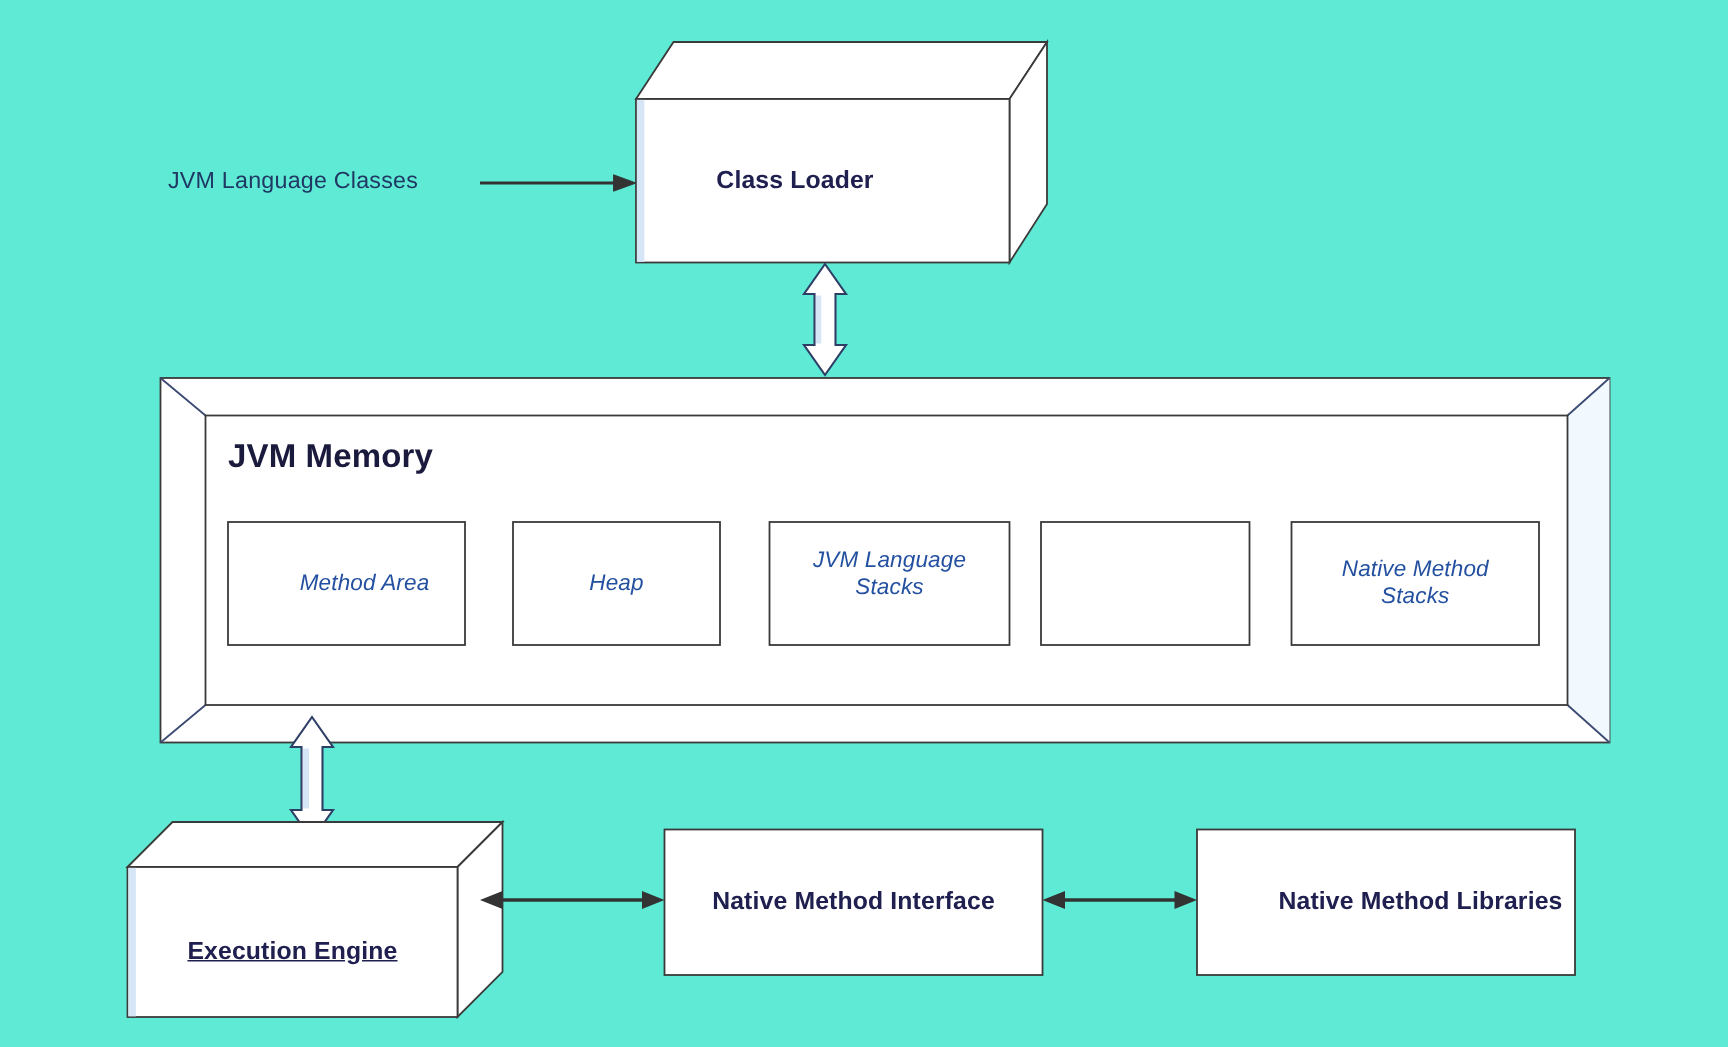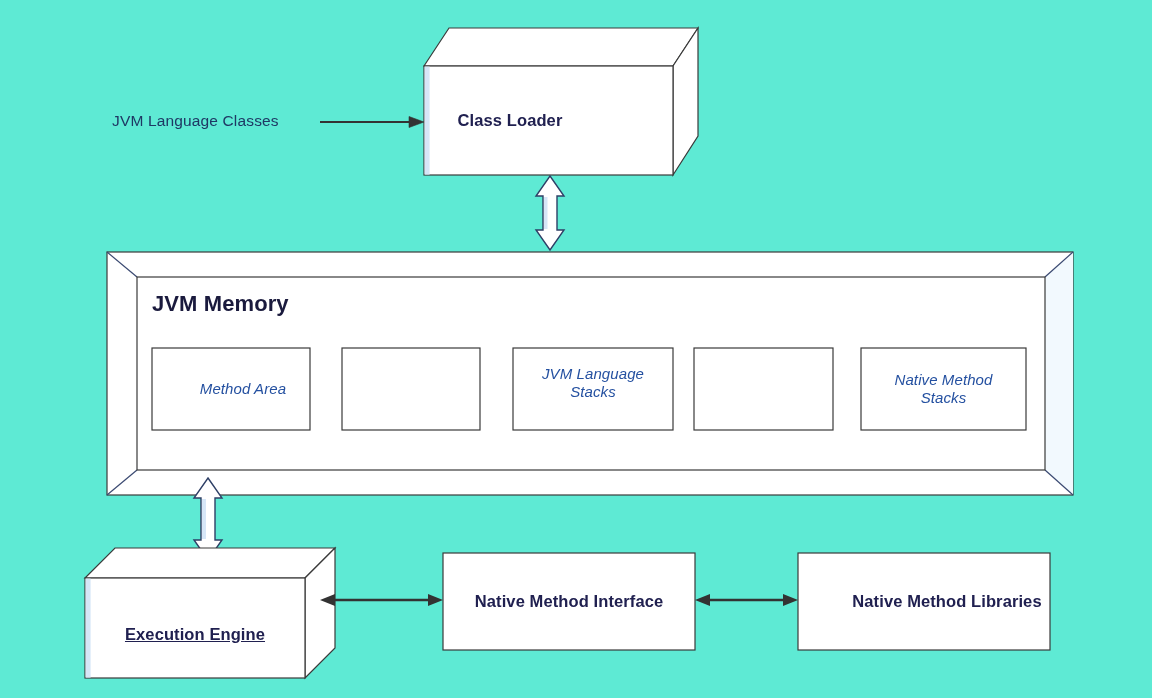--- a/index.html
+++ b/index.html
@@ -142,26 +142,27 @@
       <polygon points="695,600 710,594 710,606" fill="#333333"></polygon>
       <polygon points="798,600 783,594 783,606" fill="#333333"></polygon>
     </g>
 
     <rect x="798" y="553" width="252" height="97" fill="#ffffff" stroke="#3a3a3a" stroke-width="1.2"></rect>
 
   </svg>
 
   <div class="lbl lbl-plain" style="left:112px; top:112px;">JVM Language Classes</div>
 
-  <div class="lbl lbl-box centered" style="left:404px; top:66px; width:212px; height:109px;">Class Loader</div>
+  <div class="lbl lbl-box centered" style="left:424px; top:66px; width:212px; height:109px;">Class Loader</div>
 
   <div class="lbl lbl-heading" style="left:152px; top:291px;">JVM Memory</div>
 
   <div class="lbl lbl-italic centered" style="left:152px; top:348px; width:182px; height:82px;">Method Area</div>
 
+  <div class="lbl lbl-italic centered" style="left:342px; top:348px; width:138px; height:82px;">Heap</div>
 
   <div class="lbl lbl-italic centered" style="left:513px; top:348px; width:160px; height:70px; flex-direction:column;">
     <span>JVM Language</span>
     <span>Stacks</span>
   </div>
 
 
   <div class="lbl lbl-italic centered" style="left:861px; top:348px; width:165px; height:82px; flex-direction:column;">
     <span>Native Method</span>
     <span>Stacks</span>

